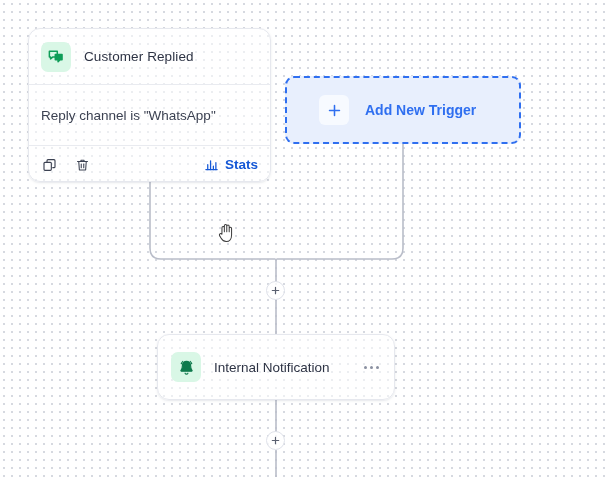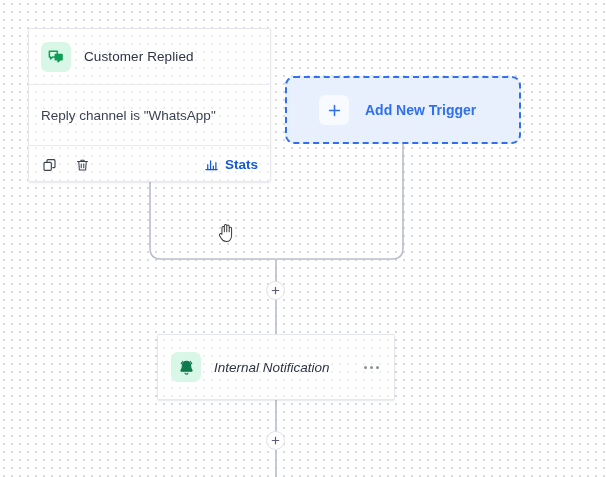--- a/index.html
+++ b/index.html
@@ -32,21 +32,21 @@
     left: 0; top: 0;
     width: 606px; height: 477px;
     pointer-events: none;
   }
 
   
   .node {
     position: absolute;
     background: rgba(255,255,255,0.55);
     border: 1px solid #e6e8ee;
-    border-radius: 2px;
+    border-radius: 12px;
     box-shadow: 0 1px 3px rgba(30,40,70,0.07), 0 1px 1px rgba(30,40,70,0.04);
     box-sizing: border-box;
   }
 
   
   #trigger-node {
     left: 28px;
     top: 28px;
     width: 243px;
     height: 154px;
@@ -157,21 +157,20 @@
   
   #action-node {
     left: 157px;
     top: 334px;
     width: 238px;
     height: 66px;
     display: flex;
     align-items: center;
     padding: 0 13px;
     box-sizing: border-box;
-    font-style: italic;
   }
   #action-node .act-title {
     margin-left: 13px;
     font-size: 13.5px;
     color: #2d3344;
     white-space: nowrap;
   }
   .dots-menu {
     margin-left: auto;
     display: flex;

